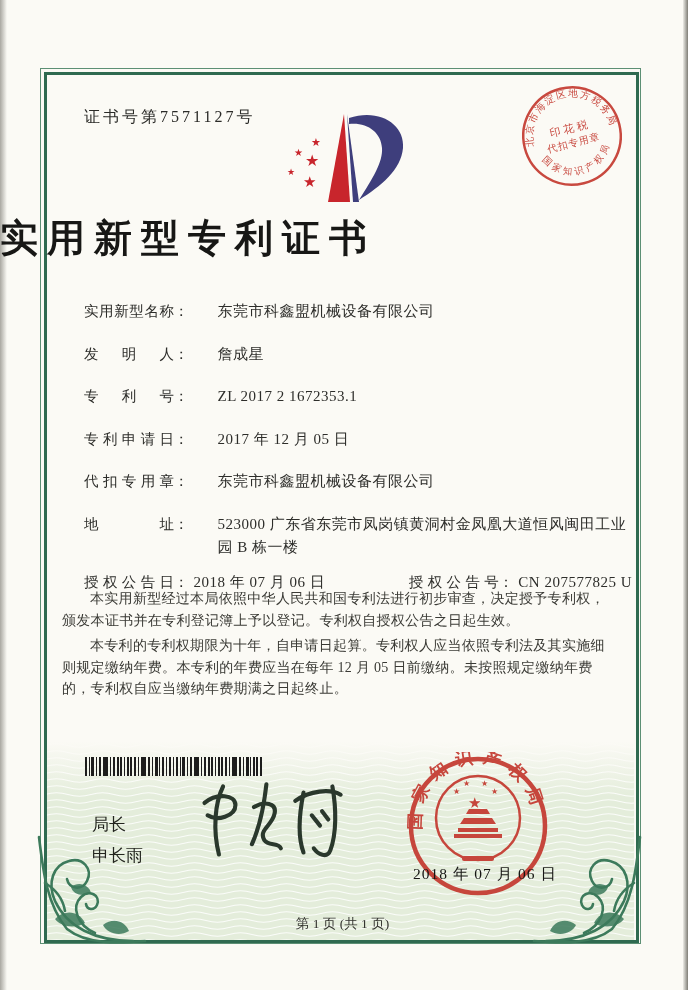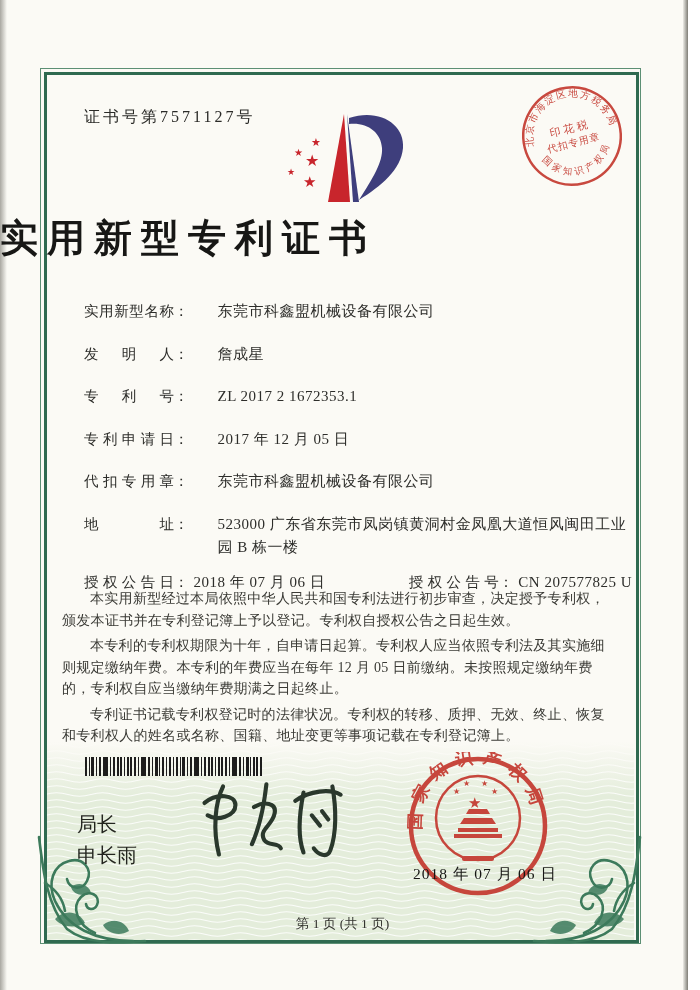--- a/index.html
+++ b/index.html
@@ -46,21 +46,21 @@
   .fvalue{font-size:15px;padding-left:5px;letter-spacing:.5px;}
   .fvalue.addr{width:452px;font-family:Liberation Serif, serif;}
 
   .paras{left:62px;top:588px;width:560px;z-index:5;font-size:14px;line-height:21.5px;color:#3a3a35;}
   .paras p{margin:0 7px 4px 0;text-indent:2em;letter-spacing:.3px;}
 
   .barcode{left:85px;top:757px;width:178px;height:19px;z-index:5;background:
       repeating-linear-gradient(90deg,#1d1d1d 0 1.5px,transparent 1.5px 3.5px),
       repeating-linear-gradient(90deg,transparent 0 6px,#1d1d1d 6px 8.5px,transparent 8.5px 13px);}
 
-  .director{left:77px;top:809px;font-size:20px;line-height:31px;z-index:5;color:#23251f;
+  .director{left:92px;top:809px;font-size:17px;line-height:31px;z-index:5;color:#23251f;
             font-family:"Liberation Sans","DejaVu Sans",sans-serif;}
   .sig{left:188px;top:772px;width:165px;height:98px;z-index:5;}
 
   .seal{left:404px;top:752px;width:148px;height:148px;z-index:6;}
   .seal-date{left:413px;top:864px;z-index:7;font-size:15.5px;letter-spacing:1px;color:#161614;}
 
   .footer{left:0;top:915px;width:685px;text-align:center;font-size:13.5px;z-index:5;color:#33332f;}
 </style>
 </head>
 <body>
@@ -200,21 +200,20 @@
             <span>：</span>
           </span>
         <span class="fvalue">CN 207577825 U</span>
       </span>
     </div>
   </div>
 
   <div class="abs paras">
     <p>本实用新型经过本局依照中华人民共和国专利法进行初步审查，决定授予专利权，颁发本证书并在专利登记簿上予以登记。专利权自授权公告之日起生效。</p>
     <p>本专利的专利权期限为十年，自申请日起算。专利权人应当依照专利法及其实施细则规定缴纳年费。本专利的年费应当在每年 12 月 05 日前缴纳。未按照规定缴纳年费的，专利权自应当缴纳年费期满之日起终止。</p>
-    <p>专利证书记载专利权登记时的法律状况。专利权的转移、质押、无效、终止、恢复和专利权人的姓名或名称、国籍、地址变更等事项记载在专利登记簿上。</p>
   </div>
 
   <div class="abs barcode"></div>
 
   <div class="abs director">
     <div>局长</div>
     <div>申长雨</div>
   </div>
 
   <svg class="abs sig" viewBox="0 0 160 95">

